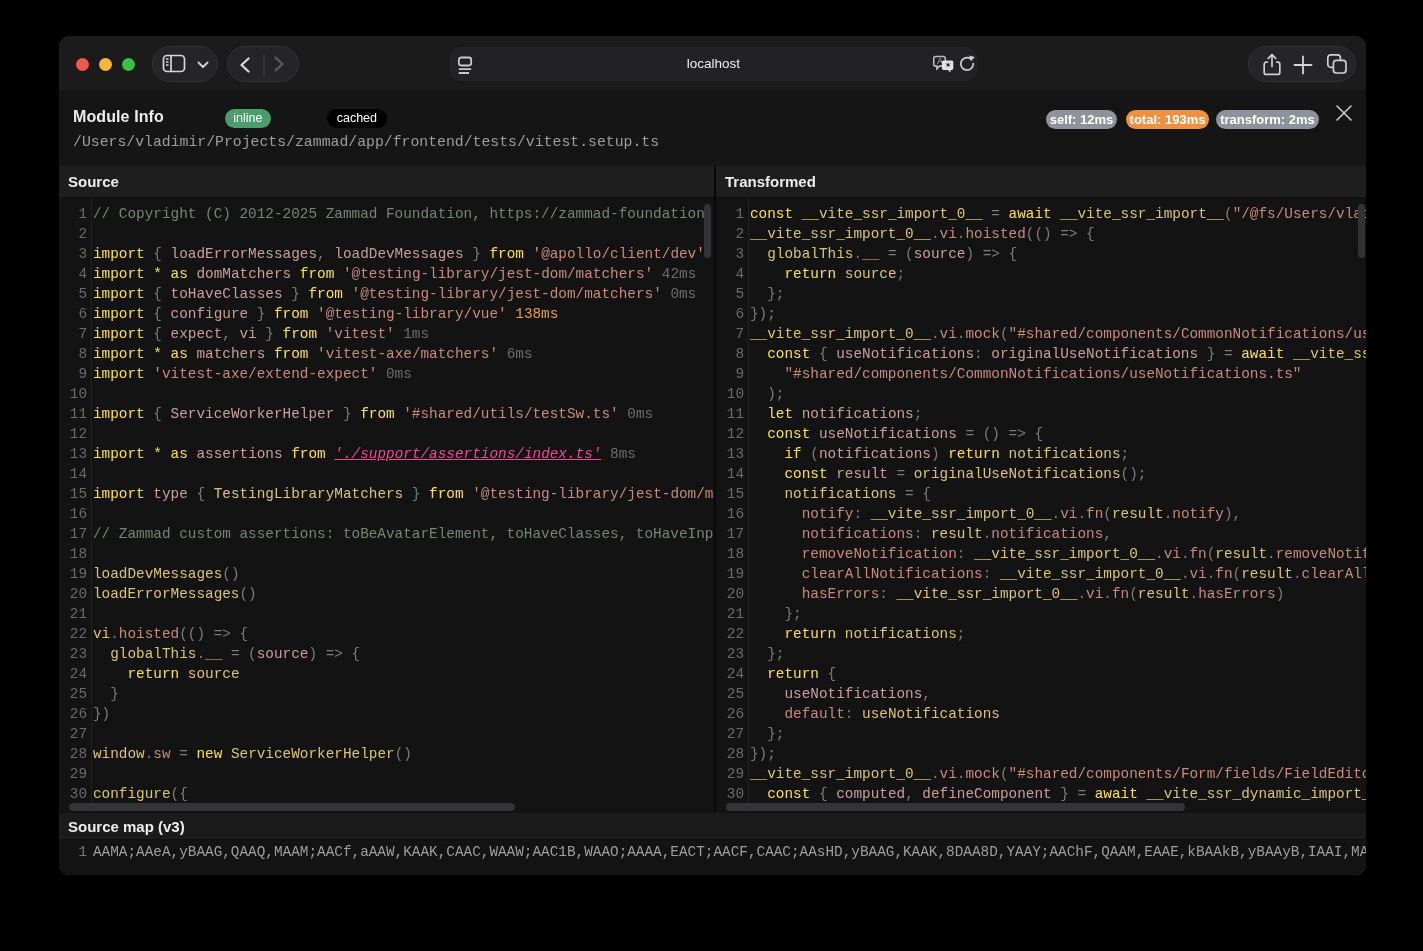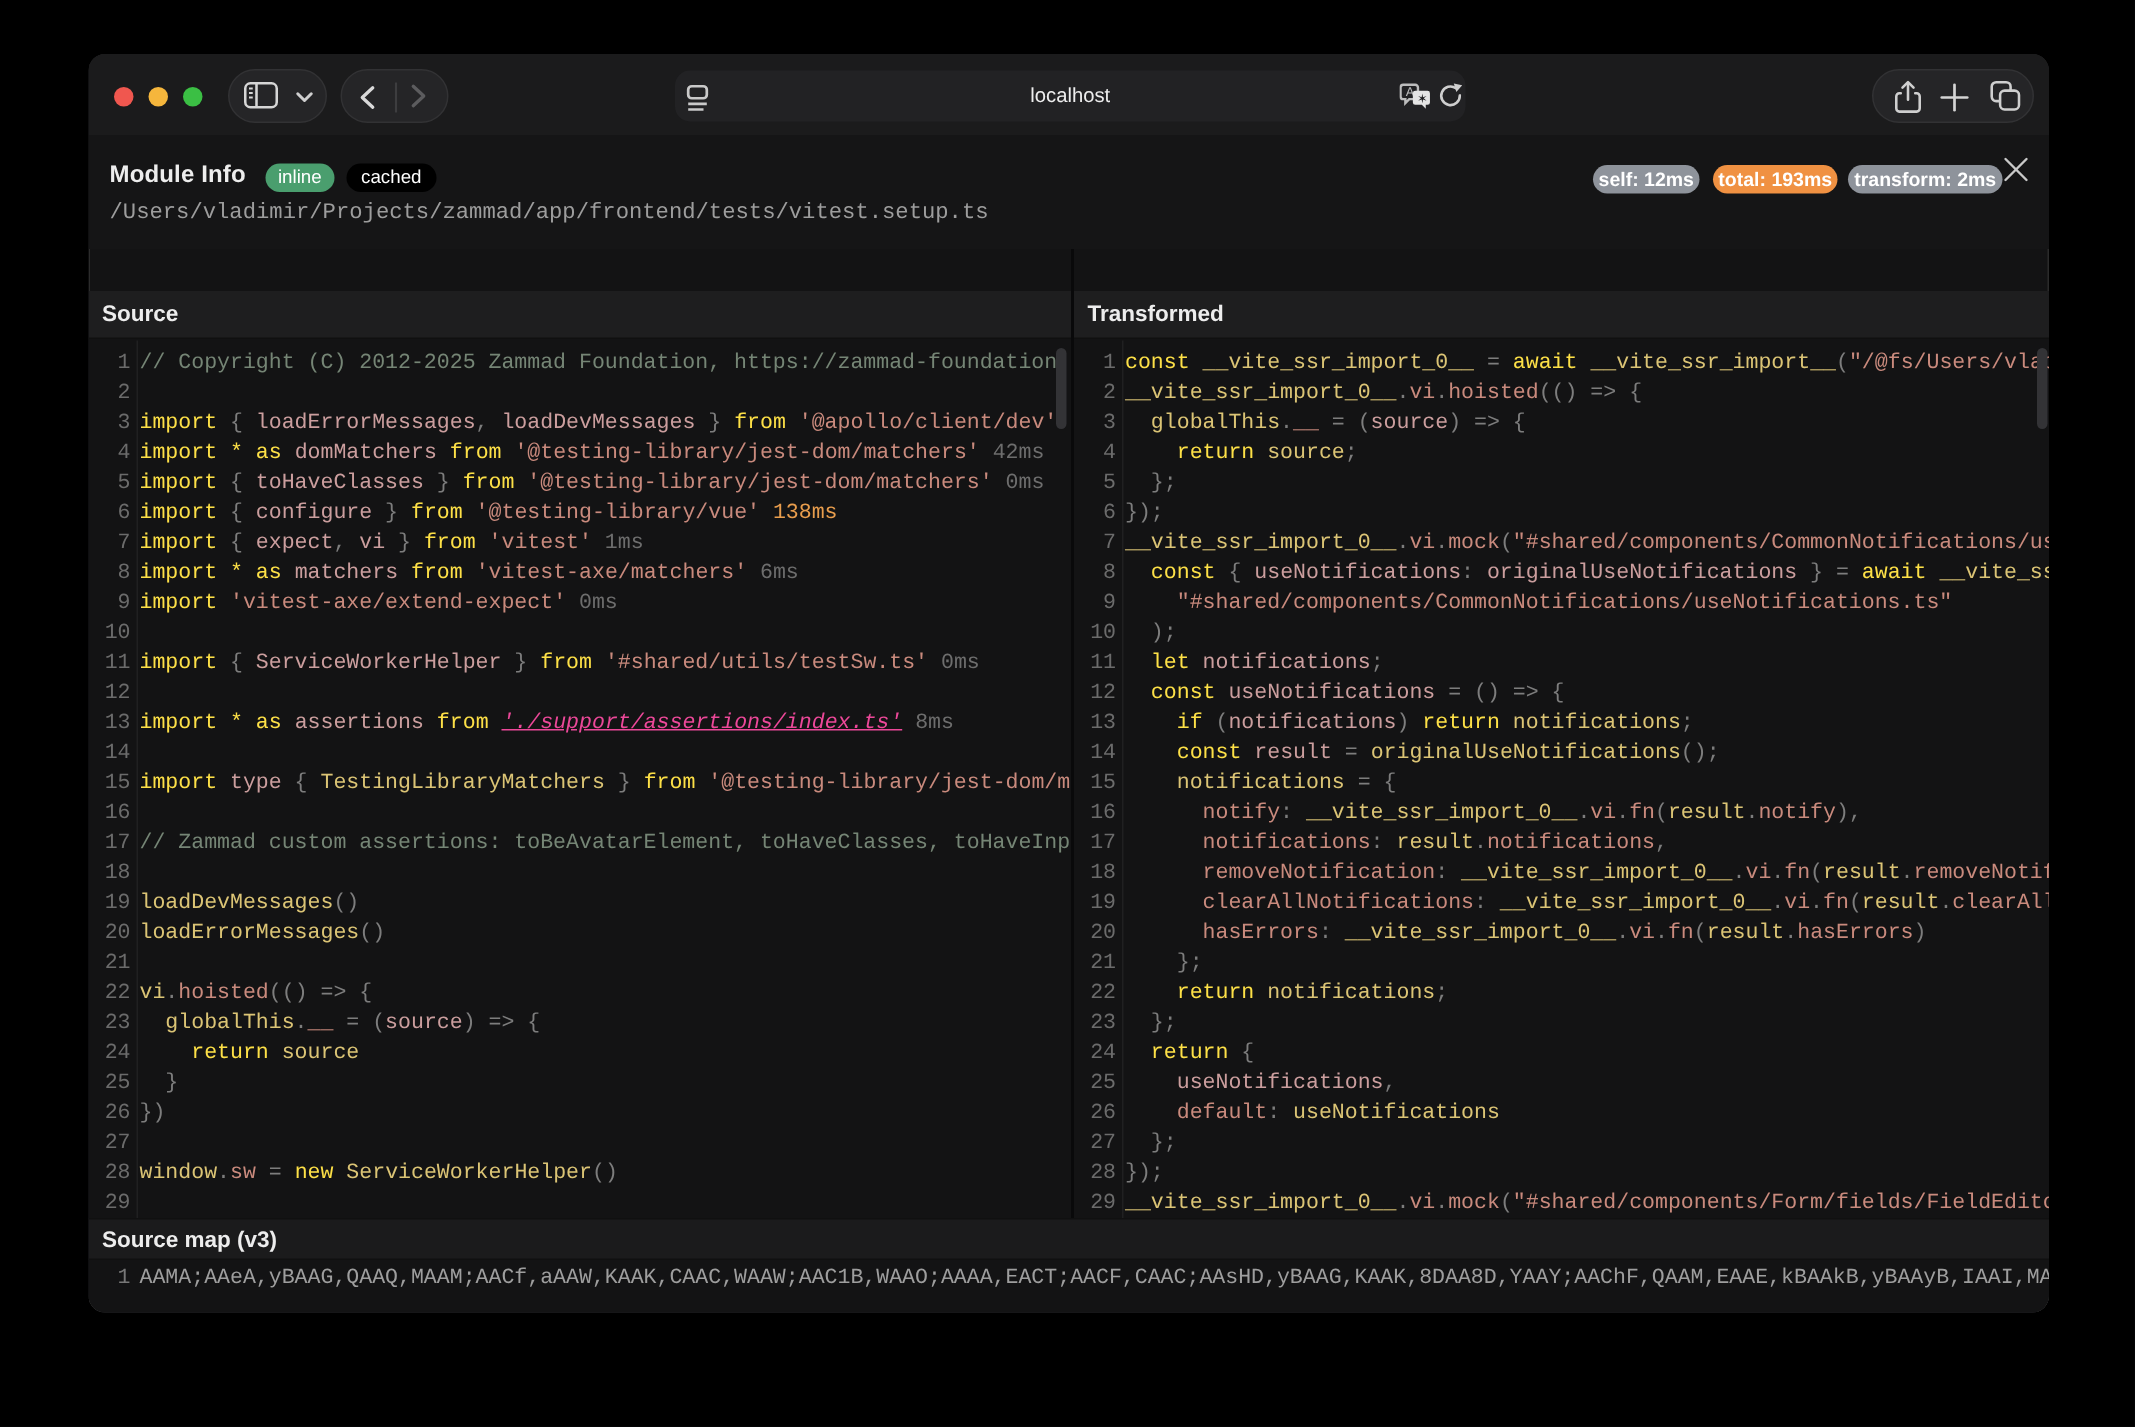--- a/index.html
+++ b/index.html
@@ -17,38 +17,38 @@
 #p-nav { left:168px; width:72px; }
 #p-right { left:1189px; width:108px; }
 .pill svg { position:absolute; }
 #url { position:absolute; left:391px; top:11px; width:527px; height:34px; background:#222224;
   border-radius:10px; }
 #url .host { position:absolute; left:0; right:0; top:0; bottom:0; text-align:center; line-height:34px;
   color:#ededed; font-size:13.5px; }
 #url svg { position:absolute; }
 
 #mh { position:absolute; left:0; top:54px; width:100%; height:76px; background:#151516; }
-.row1 { position:absolute; left:14px; top:17px; height:19px; display:flex; align-items:center; }
+.row1 { position:absolute; left:14px; top:17px; height:19px; display:flex; align-items:center;gap:48px; }
 .row1 b { font-size:16px; font-weight:bold; color:#ededed; letter-spacing:0.1px; }
 .badge { height:19px; line-height:19px; border-radius:9.5px; color:#fff; font-size:12.5px; font-weight:normal;
   text-align:center; margin-left:10px; margin-top:3px; }
 .b-inline { background:#4a9e6e; width:46px; margin-left:13px; }
 .b-cached { background:#000000; width:60px; margin-left:8px; }
 #path { position:absolute; left:14px; top:44px; font-family:"Liberation Mono",monospace; font-size:14.8px; color:#9d9d9d; }
-#tbadges { position:absolute; right:31px; top:20px; display:flex; }
+#tbadges { position:absolute; right:47px; top:20px; display:flex; }
 .tb { height:19px; line-height:19px; border-radius:9.5px; color:#fff; font-size:13px; font-weight:bold; text-align:center; }
 #tbadges .tb:nth-child(1) { width:71px; }
 #tbadges .tb:nth-child(2) { width:83px; margin-left:9px;text-align:center; }
 #tbadges .tb:nth-child(3) { width:103px; margin-left:7px; }
 .tb-gray { background:#8e939b; }
 .tb-orange { background:#f09142; }
 #closex { position:absolute; right:13px; top:14px; }
 
 #panels { position:absolute; left:0; top:130px; width:100%; height:646px; display:flex; }
-.panel { position:relative; height:100%; overflow:hidden; background:#131314;margin-top:28px; }
+.panel { position:relative; height:100%; overflow:hidden; background:#131314; }
 #pl { width:655px; }
 #divider { width:2px; background:#09090a; height:100%; }
 #pr { width:650px; }
 .ph { height:32px; line-height:32px; background:#1e1e1f; color:#ededed; font-size:15px; font-weight:bold;
   padding-left:9px; border-bottom:1px solid #101010; }
 .codewrap { position:absolute; left:0; top:33px; bottom:0; right:0; overflow:hidden;
   font-family:"Liberation Mono",monospace; font-size:14.37px; line-height:20px; padding-top:5px; }
 .gutline { position:absolute; left:32px; top:33px; bottom:0; width:1px; background:#202021; }
 .l { display:flex; height:20px; white-space:pre; }
 .l i { flex:0 0 28px; text-align:right; font-style:normal; color:#6b6b6b; }

